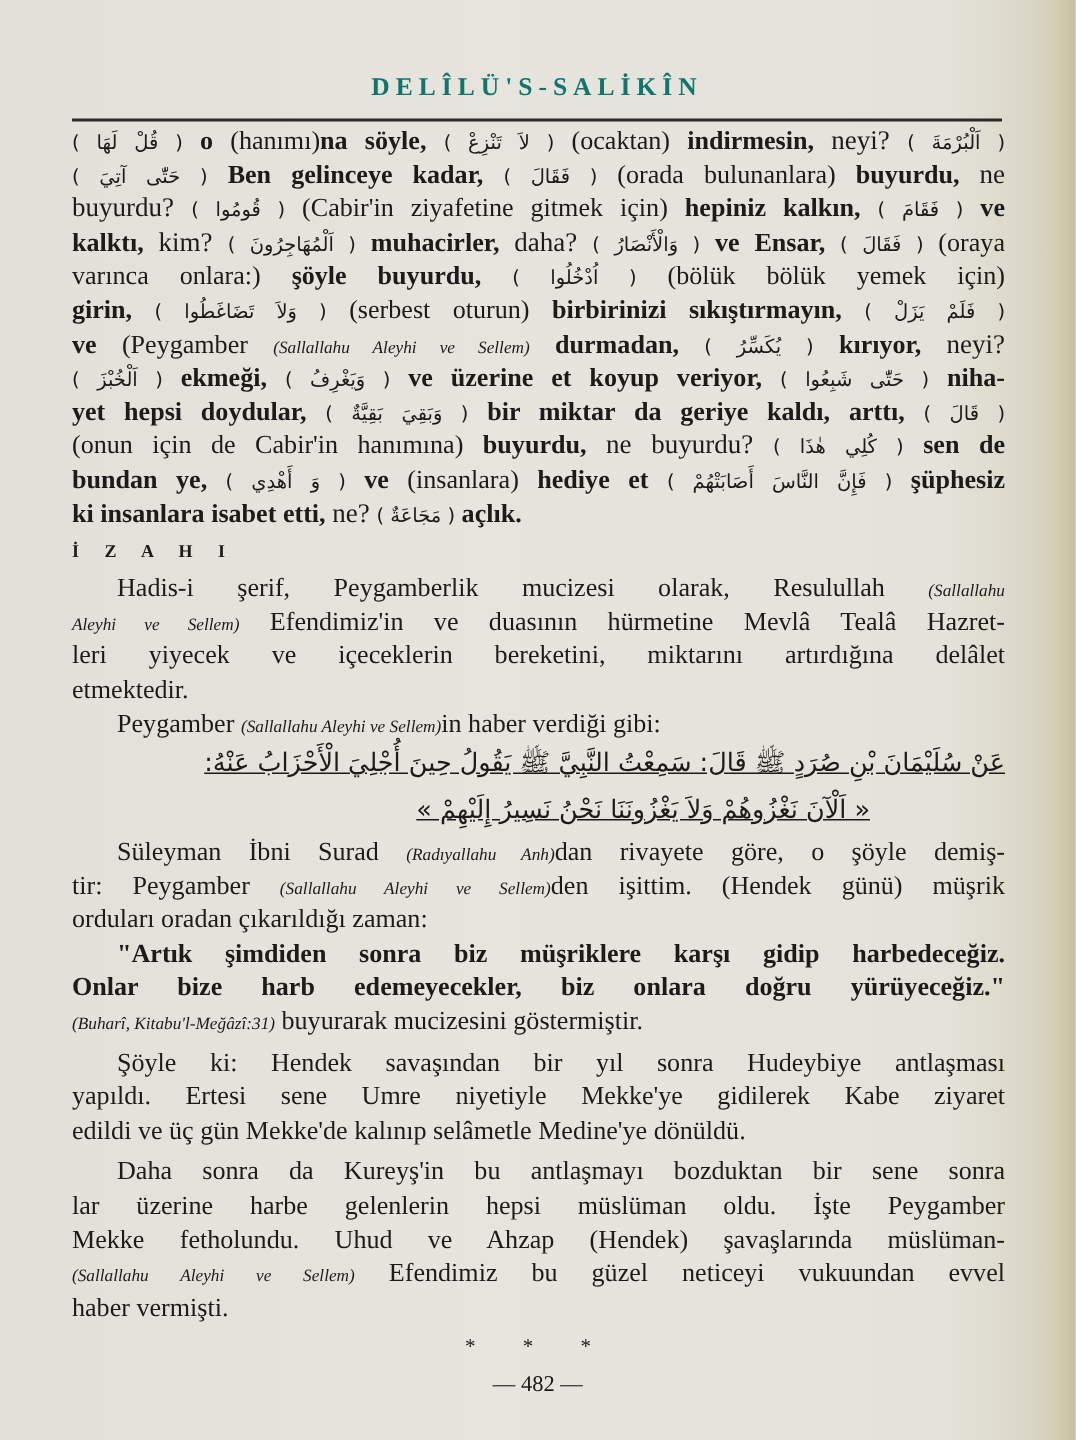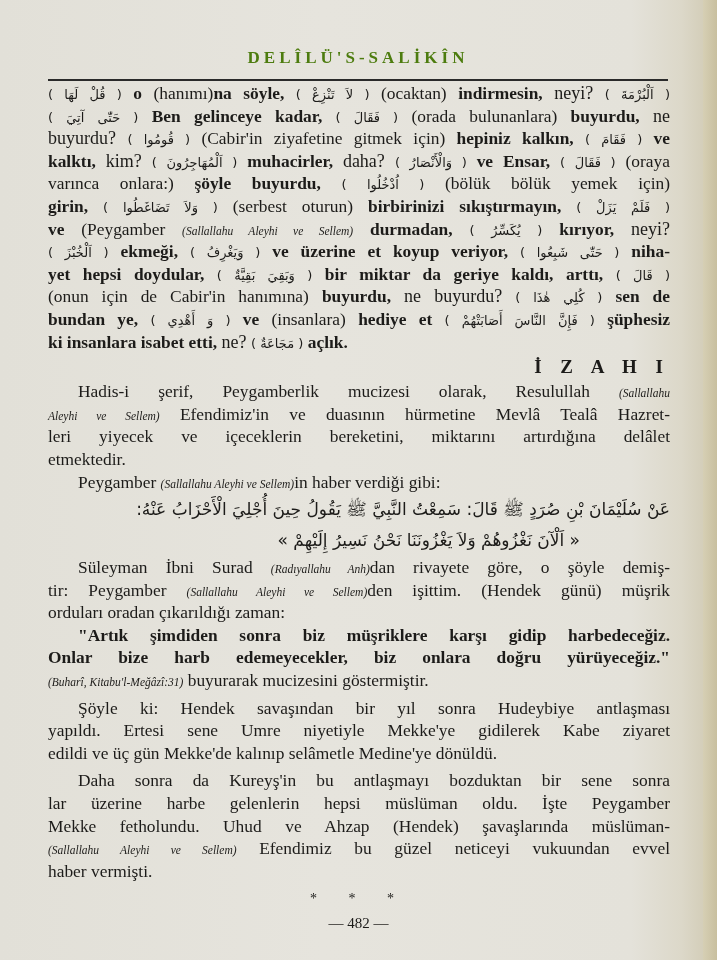--- a/index.html
+++ b/index.html
@@ -2,32 +2,32 @@
 <html><head>
 <meta charset="utf-8">
 <style>
   html,body{margin:0;padding:0;}
   body{width:717px;height:960px;overflow:hidden;background:#e3e1da;position:relative;
        font-family:"Liberation Serif","DejaVu Serif",serif;color:#1c1b19;}
   .page{position:absolute;left:0;top:0;width:717px;height:960px;
         background:linear-gradient(90deg,#e2e0d8 0%,#e6e4dd 45%,#e4e2da 88%,#dcd8c9 95%,#cfc8b0 100%);}
   .spine{position:absolute;right:0;top:0;width:14px;height:960px;background:linear-gradient(90deg,#d6cfb4,#c8bf9f);}
   .header{position:absolute;left:48px;top:48px;width:620px;text-align:center;}
-  .header .title{font-size:17px;letter-spacing:4px;font-weight:bold;color:#4d7c0f;}
+  .header .title{font-size:17px;letter-spacing:4px;font-weight:bold;color:#0f766e;}
   .header .rule{height:1.5px;background:#2a2a2a;margin-top:11px;}
   .content{position:absolute;left:48px;top:82px;width:622px;font-size:17.4px;line-height:22.6px;}
   .ln{display:block;white-space:nowrap;text-align:justify;text-align-last:justify;height:22.6px;}
   .ln.last{text-align-last:left;}
   .b{font-weight:bold;}
   .sm{font-size:18px;}
   .it{font-style:italic;font-size:11.5px;}
   .ar{font-family:"DejaVu Sans",sans-serif;font-size:13px;direction:rtl;unicode-bidi:isolate;}
-  .heading{text-align:right;font-weight:bold;letter-spacing:7px;font-size:19px;margin:3px 0 2px 0;height:22px;}
+  .heading{text-align:left;font-weight:bold;letter-spacing:7px;font-size:12px;margin:3px 0 2px 0;height:22px;}
   .ind{padding-left:30px;}
-  .arabic-block{font-family:"DejaVu Sans",sans-serif;font-size:17px;direction:rtl;text-align:right;line-height:30px;margin:1px 0;}
+  .arabic-block{font-family:"DejaVu Sans",sans-serif;font-size:17px;direction:rtl;text-align:right;line-height:30px;margin:1px 0;text-decoration:underline;}
   .stars{text-align:center;letter-spacing:14px;font-size:14px;margin-top:6px;}
   .pnum{position:absolute;left:0;width:717px;top:915px;text-align:center;font-weight:normal;font-size:15px;}
   .gap{height:5px;}
 </style>
 </head>
 <body>
 
 <div class="page"></div>
 <div class="spine"></div>
 

